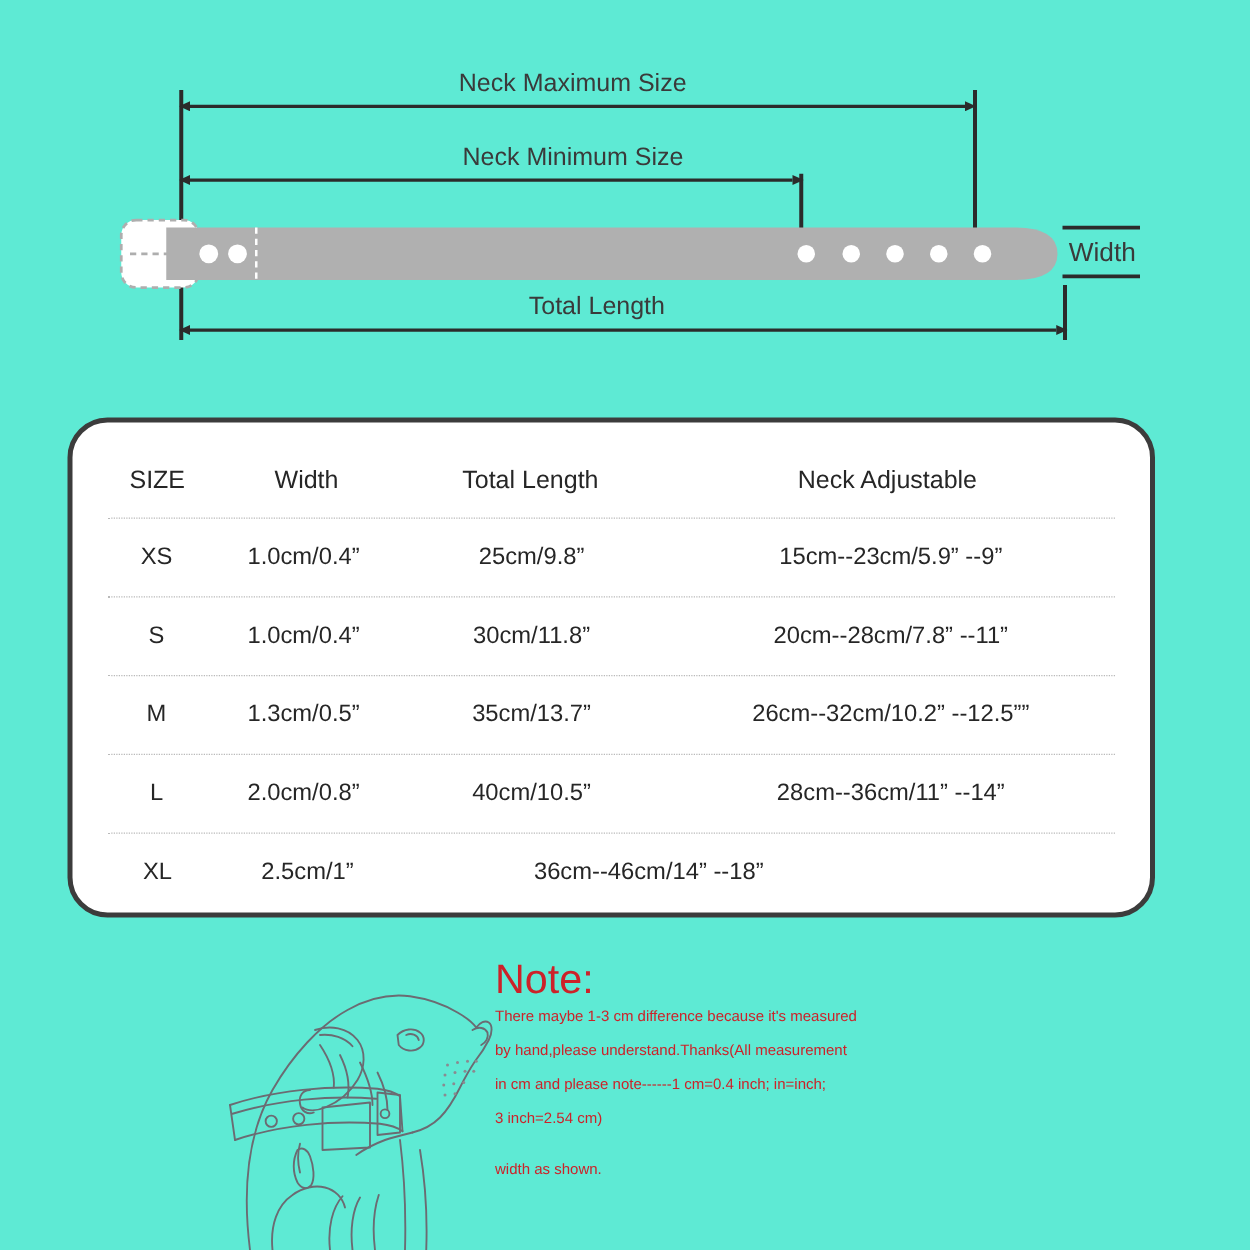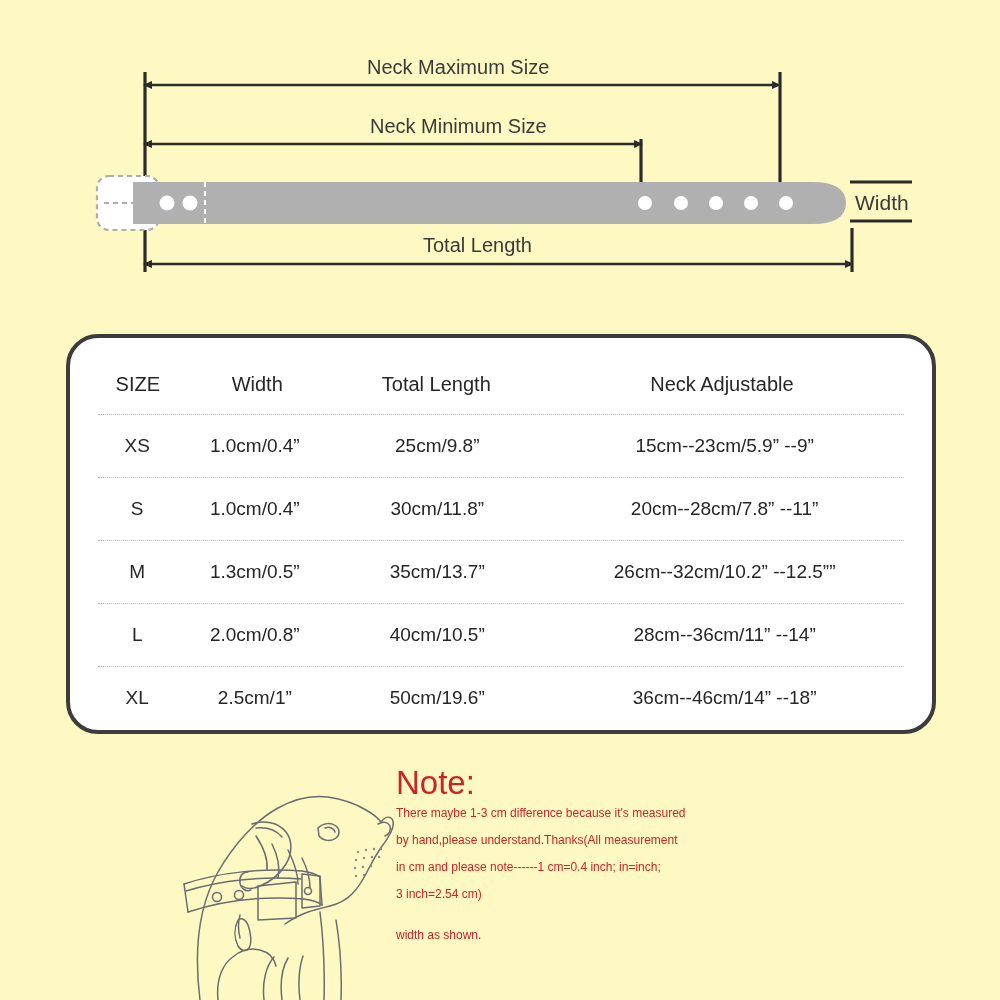--- a/index.html
+++ b/index.html
@@ -13,21 +13,21 @@
     font-family: "Liberation Sans", sans-serif;
     color: #2b2b2b;
     position: relative;
     overflow: hidden;
   }
 
   #page {
     position: relative;
     width: 1000px;
     height: 1000px;
-    background: #fef9c3;
+    background: #5eead4;
   }
 
   
   #diagram {
     position: absolute;
     left: 0;
     top: 0;
     width: 1000px;
     height: 320px;
   }
@@ -41,21 +41,21 @@
     font-family: "Liberation Sans", sans-serif;
   }
   #label-neck-max { left: 367px; top: 56px; }
   #label-neck-min { left: 370px; top: 115px; }
   #label-total-length { left: 423px; top: 234px; }
   #label-width { left: 855px; top: 191px; font-size: 21px; }
 
   
   #size-table {
     position: absolute;
-    left: 66px;
+    left: 54px;
     top: 334px;
     width: 870px;
     height: 400px;
     border: 4px solid #3c3c3c;
     border-radius: 32px;
     background: #ffffff;
     box-sizing: border-box;
   }
   #table-inner {
     position: absolute;
@@ -209,21 +209,20 @@
       <div class="trow body-row">
         <div class="cell c-size">L</div>
         <div class="cell c-width">2.0cm/0.8”</div>
         <div class="cell c-total">40cm/10.5”</div>
         <div class="cell c-neck">28cm--36cm/11”  --14”</div>
       </div>
 
       <div class="trow body-row">
         <div class="cell c-size">XL</div>
         <div class="cell c-width">2.5cm/1”</div>
-        <div class="cell c-total">50cm/19.6”</div>
         <div class="cell c-neck">36cm--46cm/14”  --18”</div>
       </div>
 
     </div>
   </div>
 
   <div id="dog-figure">
     <svg width="250" height="248" viewBox="0 0 250 248">
       <g fill="none" stroke="#6b6b72" stroke-width="1.5" stroke-linecap="round" stroke-linejoin="round">
 

